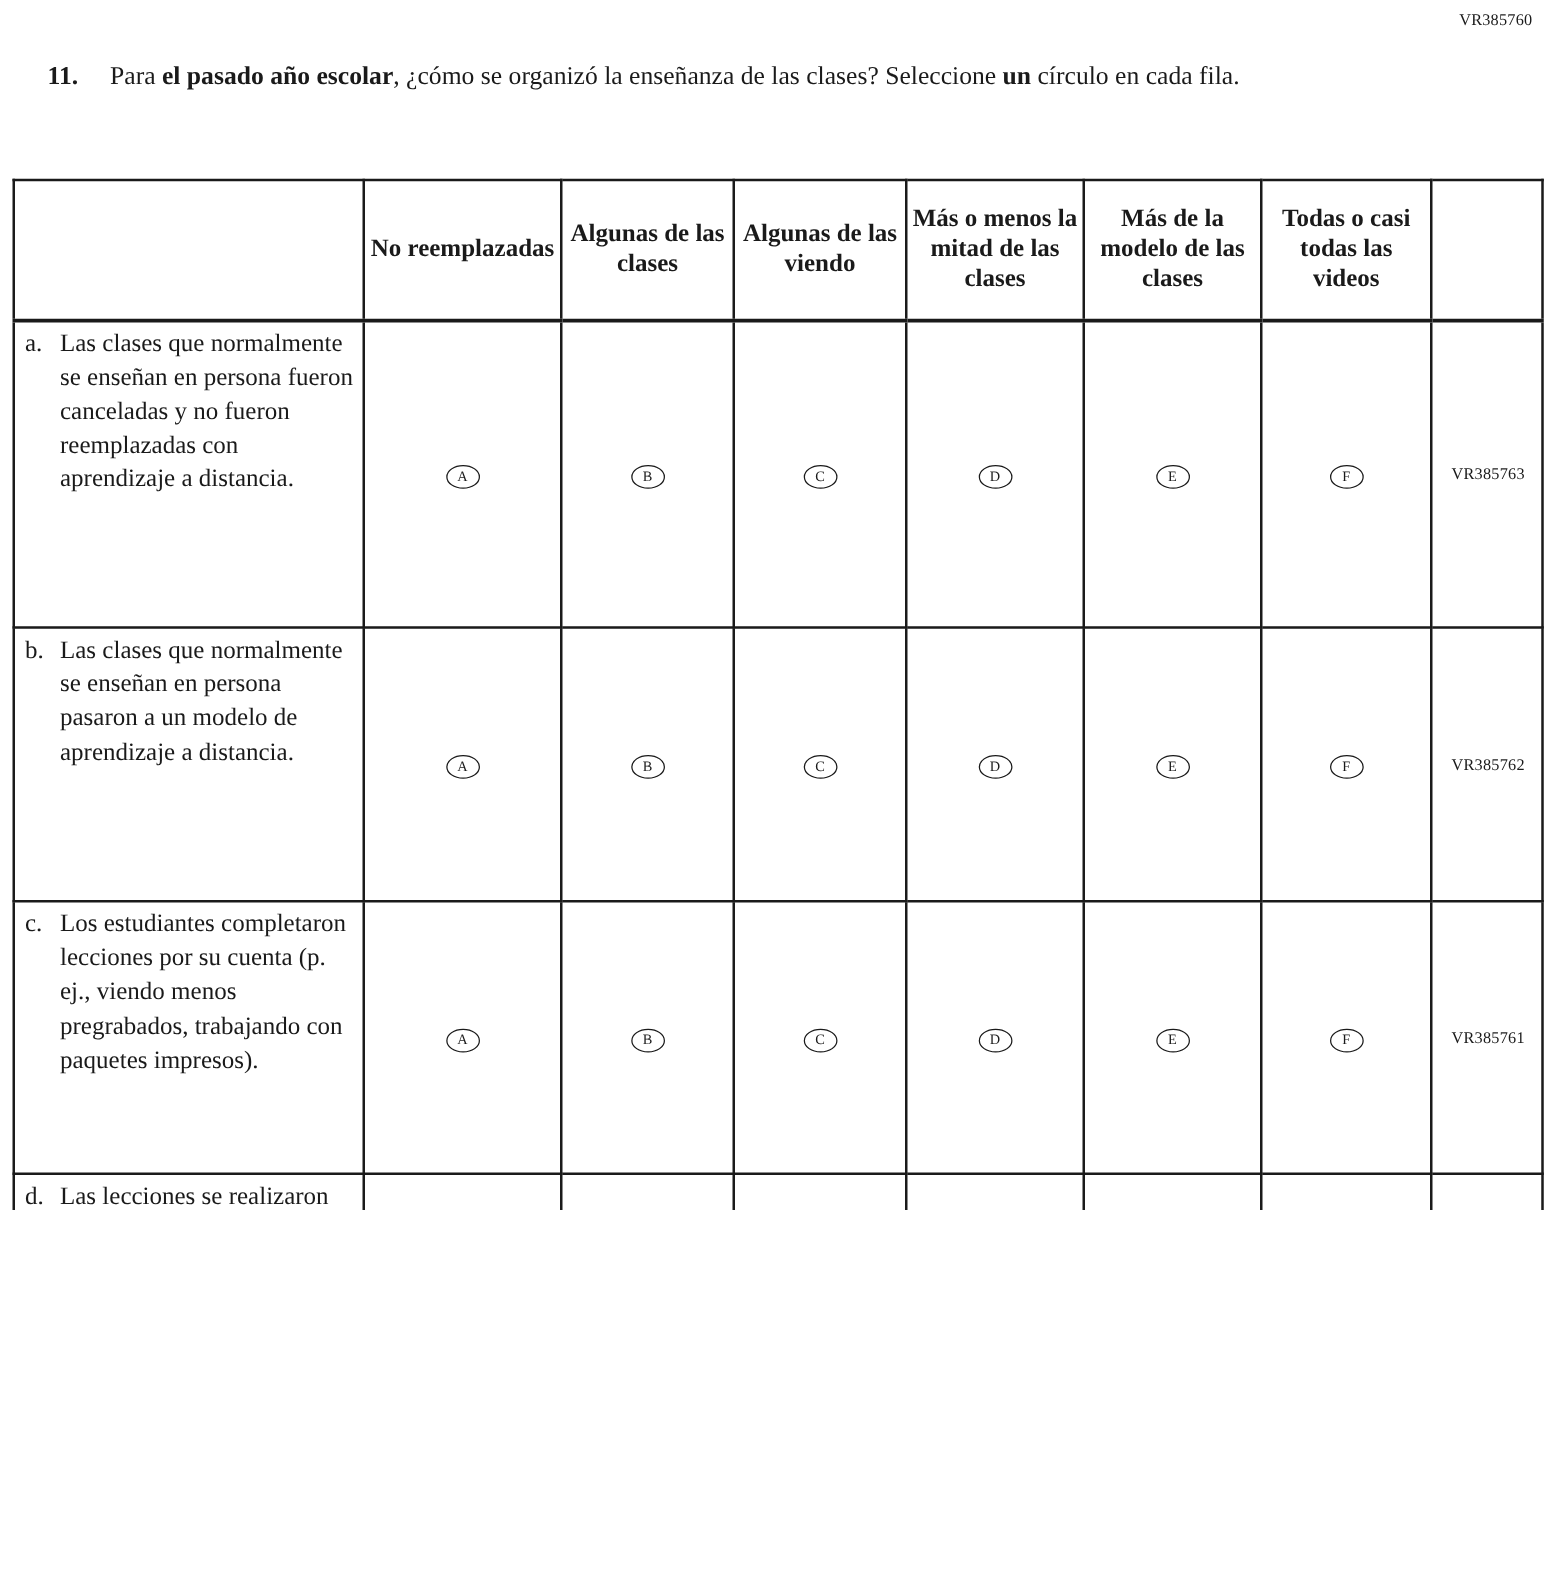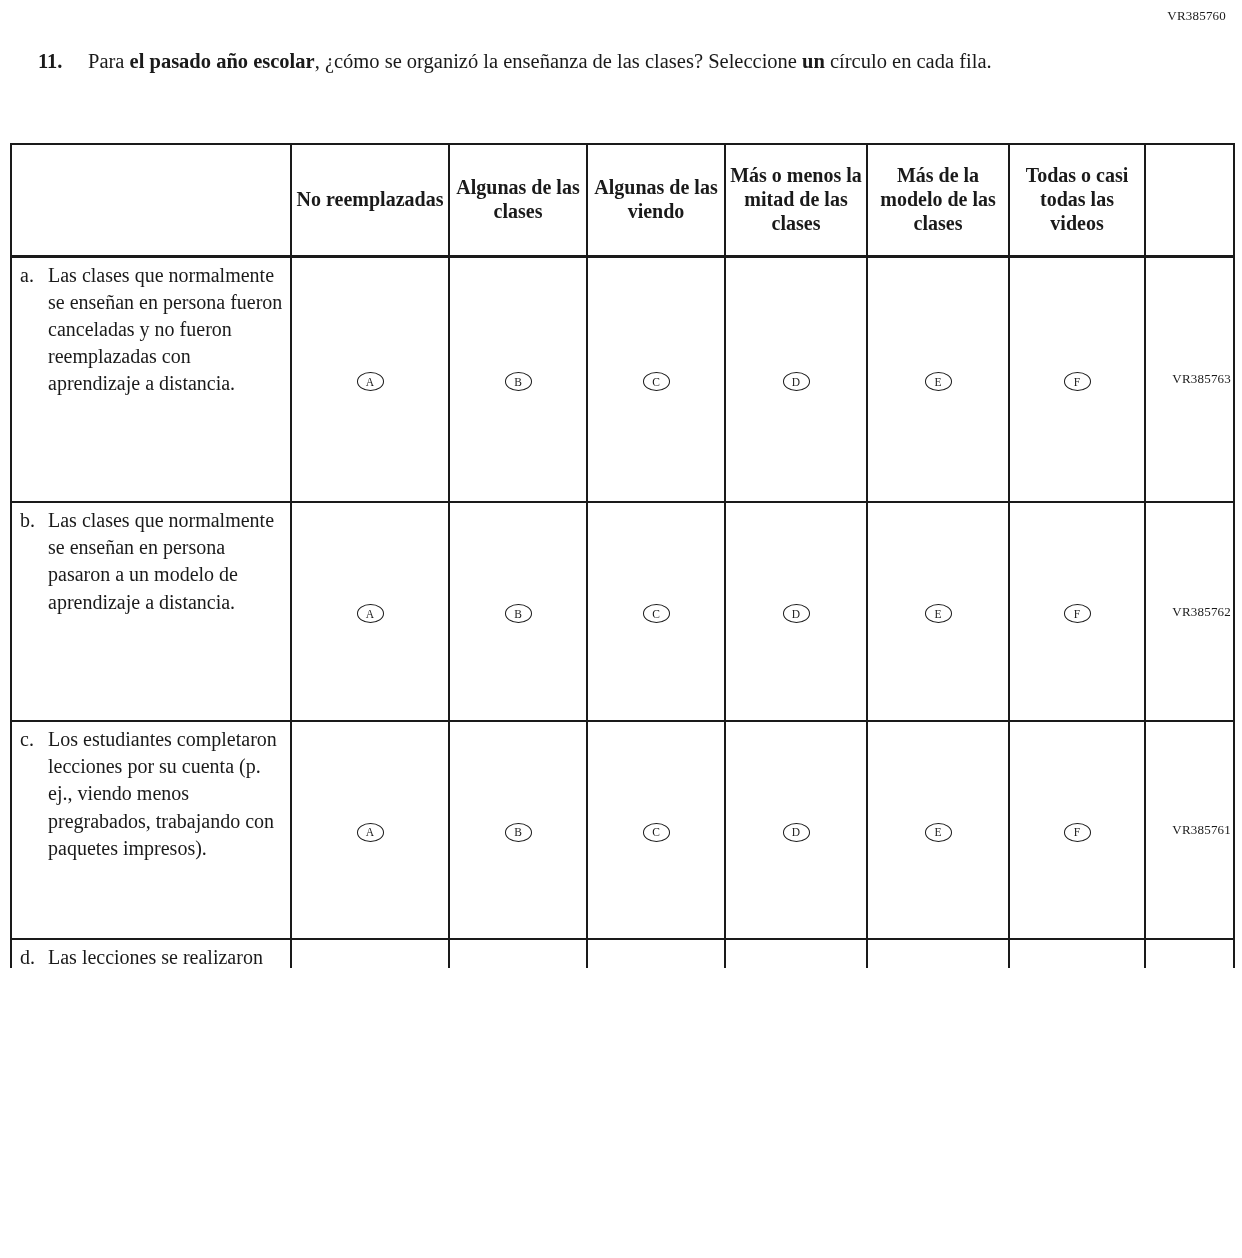--- a/index.html
+++ b/index.html
@@ -73,21 +73,21 @@
   }
   .rowbody {
     flex: 1 1 auto;
   }
   td.optcell {
     text-align: center;
     vertical-align: middle;
   }
   td.codecell {
     vertical-align: middle;
-    text-align: right;
+    text-align: center;
     font-size: 13px;
     padding: 2px 2px 2px 4px;
     letter-spacing: 0.2px;
   }
   .bubble {
     display: inline-flex;
     align-items: center;
     justify-content: center;
     width: 25px;
     height: 17px;

